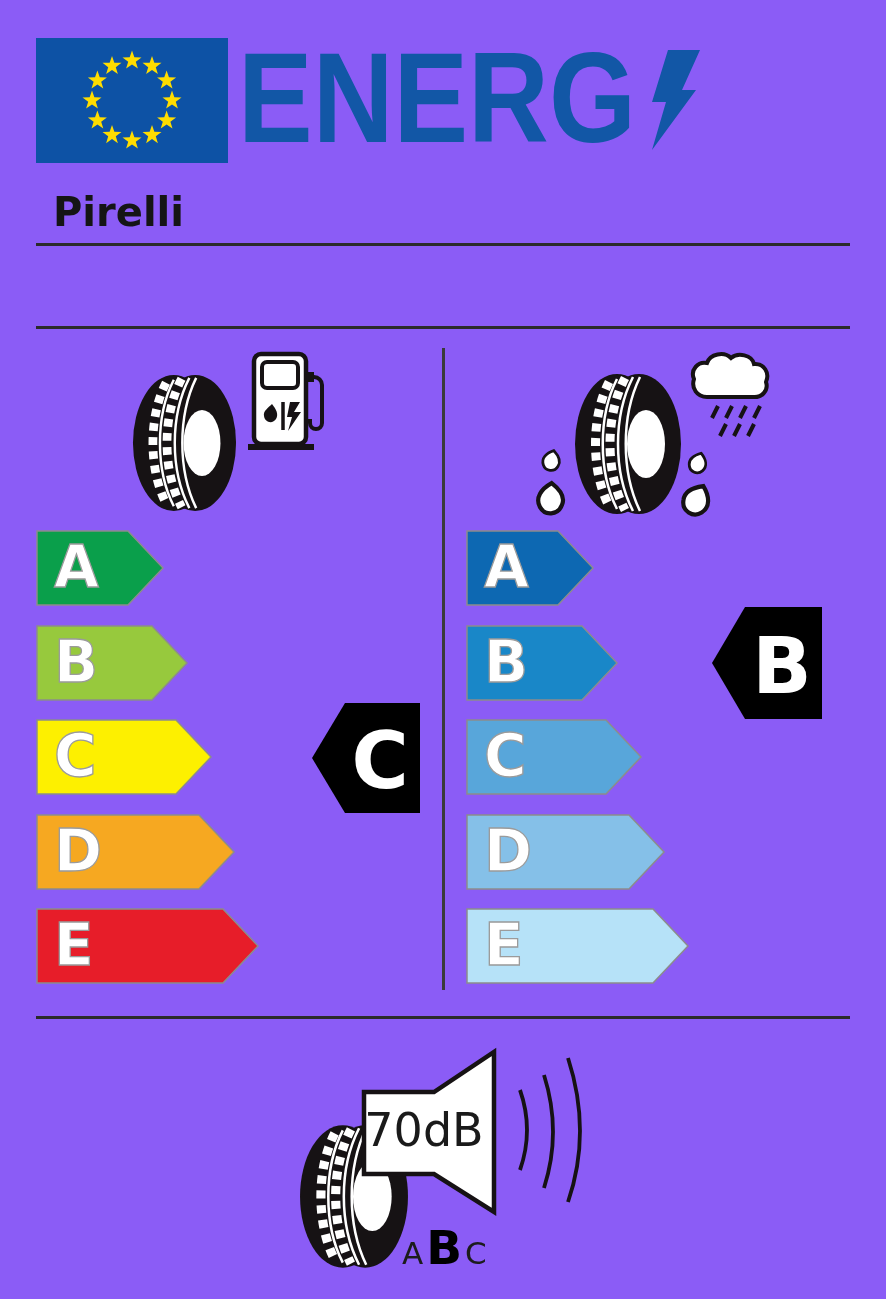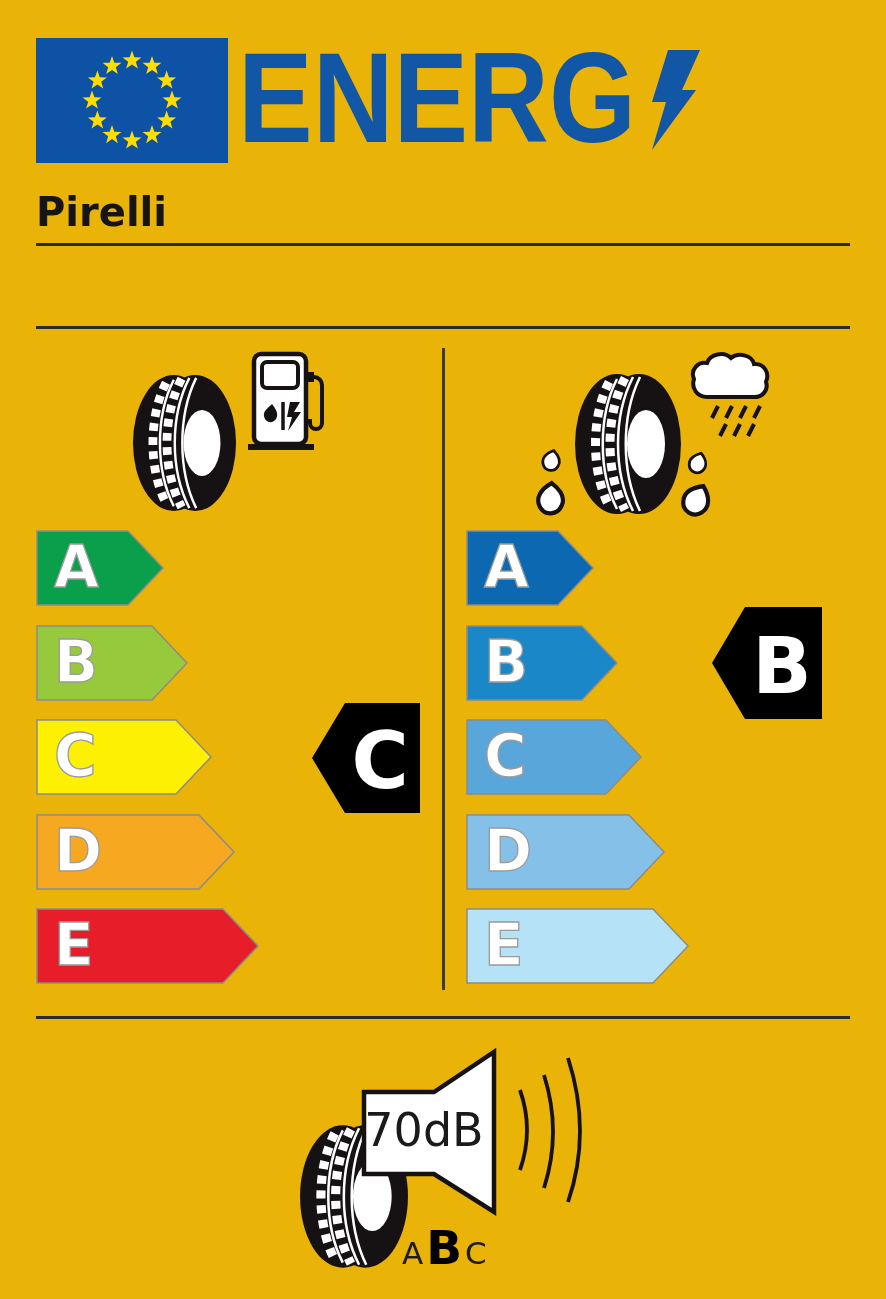--- a/index.html
+++ b/index.html
@@ -1,22 +1,22 @@
 <!DOCTYPE html>
 <html><head>
 <meta charset="utf-8">
 <style>
   html,body{margin:0;padding:0;background:#fff;}
   .label-root{
-    position:relative;width:886px;height:1299px;background:#eab308;
+    position:relative;width:886px;height:1299px;background:#8b5cf6;
     font-family:"DejaVu Sans", sans-serif;overflow:hidden;
   }
   .abs{position:absolute;}
   .brand{
-    left:36px;top:192px;font-size:40px;font-weight:bold;color:#151515;
+    left:53px;top:192px;font-size:40px;font-weight:bold;color:#151515;
     letter-spacing:0px;line-height:1;
   }
   .hrule{left:36px;width:814px;height:3px;background:#2b2b2b;}
   .vdivider{left:442px;top:348px;width:3px;height:642px;background:#3a3a3a;}
   .scale{width:270px;height:455px;}
   .noise-grades{
     left:402px;top:1220px;display:flex;align-items:baseline;gap:3px;
   }
   .noise-grades .g-side{font-size:31px;color:#1c1c1c;font-weight:normal;}
   .noise-grades .g-main{font-size:47px;color:#000;font-weight:bold;}

